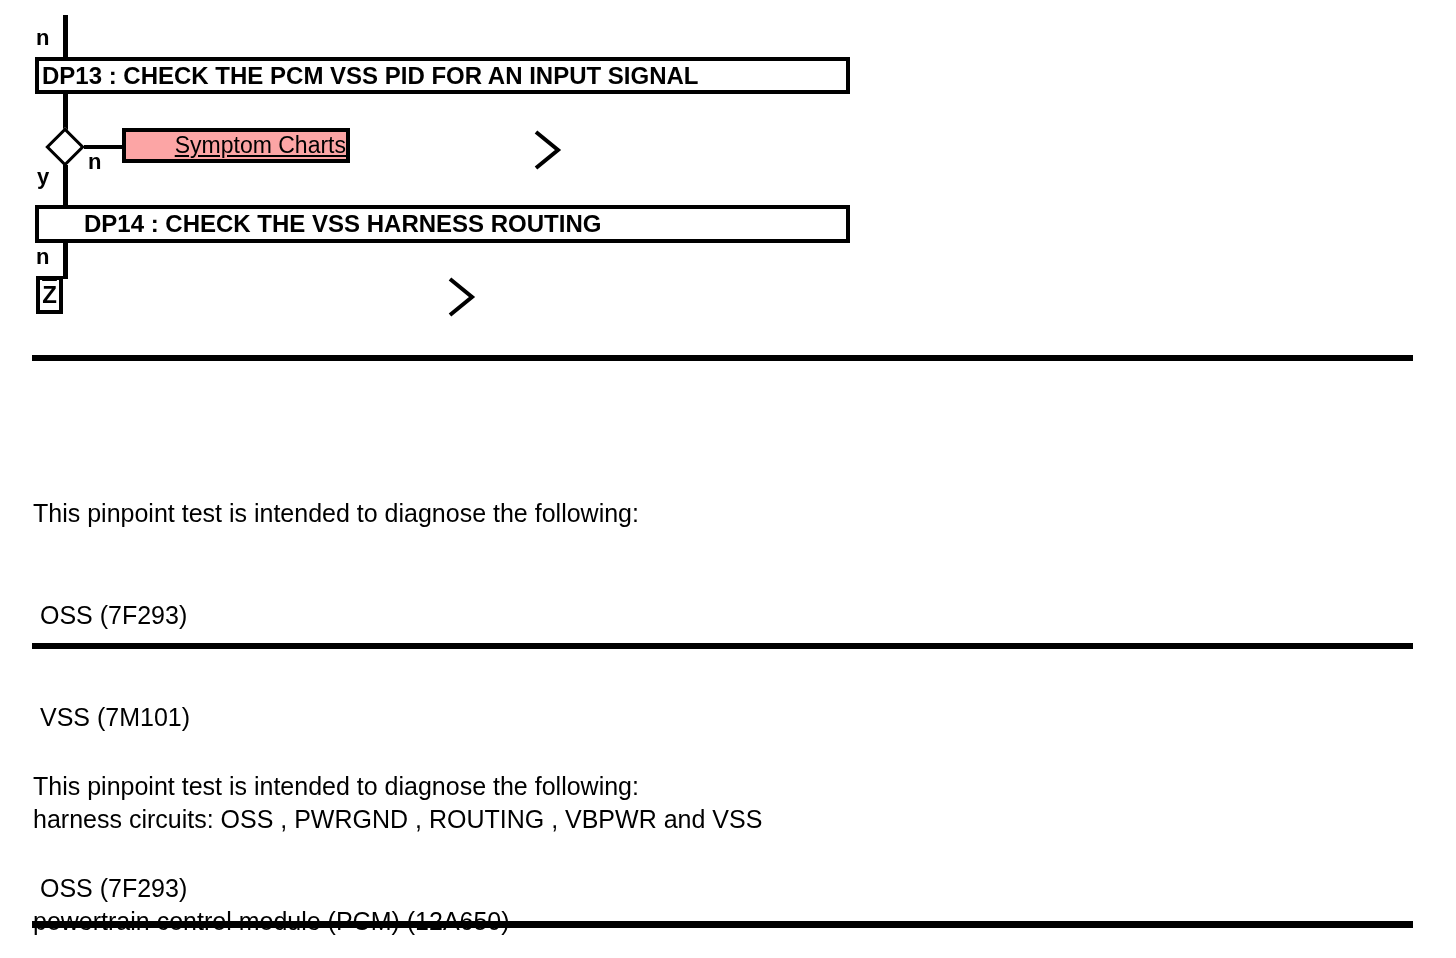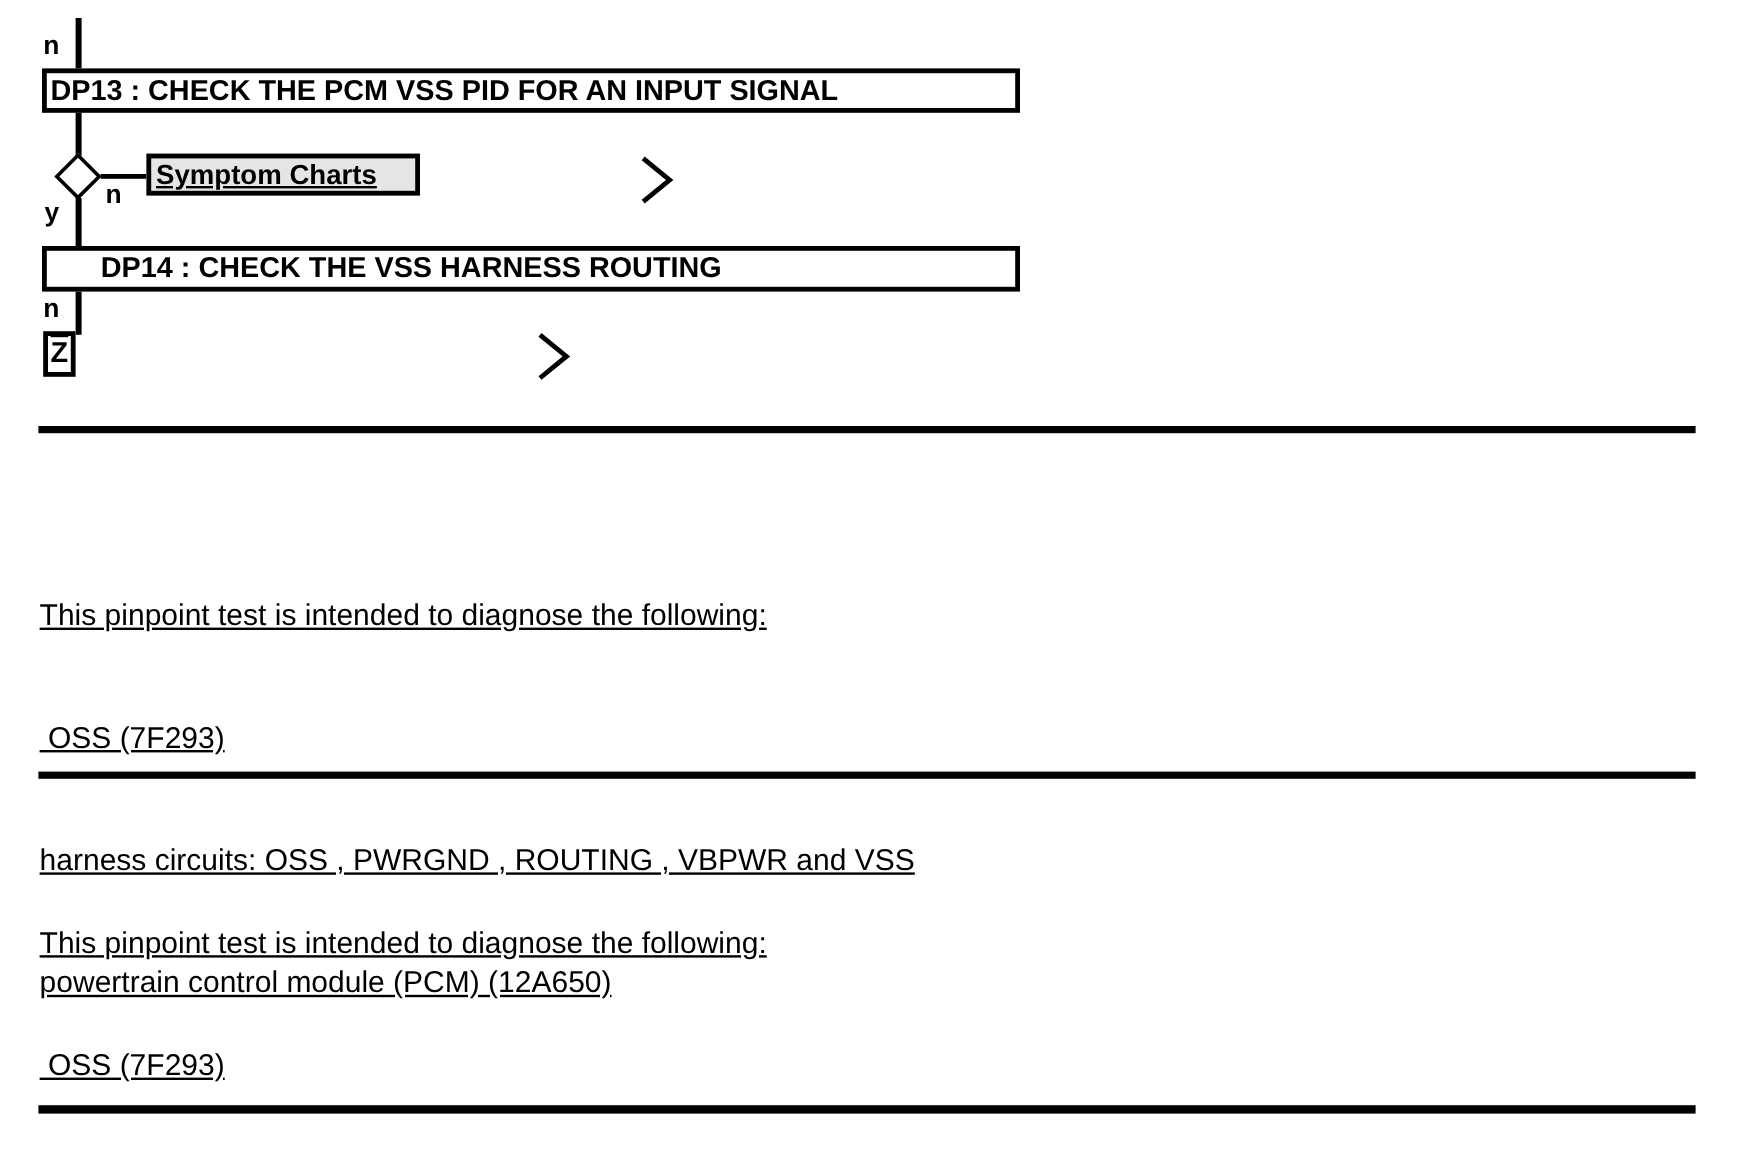--- a/index.html
+++ b/index.html
@@ -70,28 +70,29 @@
 
   
   .link-box {
     position: absolute;
     left: 122px;
     top: 128px;
     width: 228px;
     height: 35px;
     border: 4px solid #000;
     box-sizing: border-box;
-    background: #e5e5e5;
+    background: #fca5a5;
     display: flex;
     align-items: center;
     padding-left: 4px;
-    font-weight: bold;
+    font-weight: normal;
     font-size: 23px;
     white-space: nowrap;
     cursor: pointer;
+    justify-content: flex-end;
   }
   .link-box span { text-decoration: underline; }
 
   
   .connector-box {
     position: absolute;
     left: 36px;
     top: 276px;
     width: 27px;
     height: 38px;
@@ -122,21 +123,21 @@
 
   .text-block {
     position: absolute;
     left: 33px;
     width: 1200px;
     font-size: 25px;
     line-height: 34px;
     font-weight: normal;
     white-space: pre-wrap;
   }
-  .text-block div { white-space: pre-wrap; text-decoration: underline; }
+  .text-block div { white-space: pre-wrap; }
 </style>
 </head>
 <body>
 
 <div id="page">
 
   <div>
 
     <div class="vline" style="left:63px; top:15px; height:45px;"></div>
     <span class="branch-label" style="left:36px; top:27px;">n</span>
@@ -180,20 +181,21 @@
       <path d="M5 5 L27 23 L5 41" fill="none" stroke="#000" stroke-width="4"></path>
     </svg>
 
   </div>
 
   <div class="divider" style="top:355px;"></div>
 
   <div class="text-block" style="top:428px;">
     <div>This pinpoint test is intended to diagnose the following:</div>
     <div> OSS (7F293)</div>
+    <div> VSS (7M101)</div>
     <div>harness circuits: OSS , PWRGND , ROUTING , VBPWR and VSS</div>
     <div>powertrain control module (PCM) (12A650)</div>
   </div>
 
   <div class="divider" style="top:643px;"></div>
 
   <div class="text-block" style="top:701px;">
     <div>This pinpoint test is intended to diagnose the following:</div>
     <div> OSS (7F293)</div>
     

